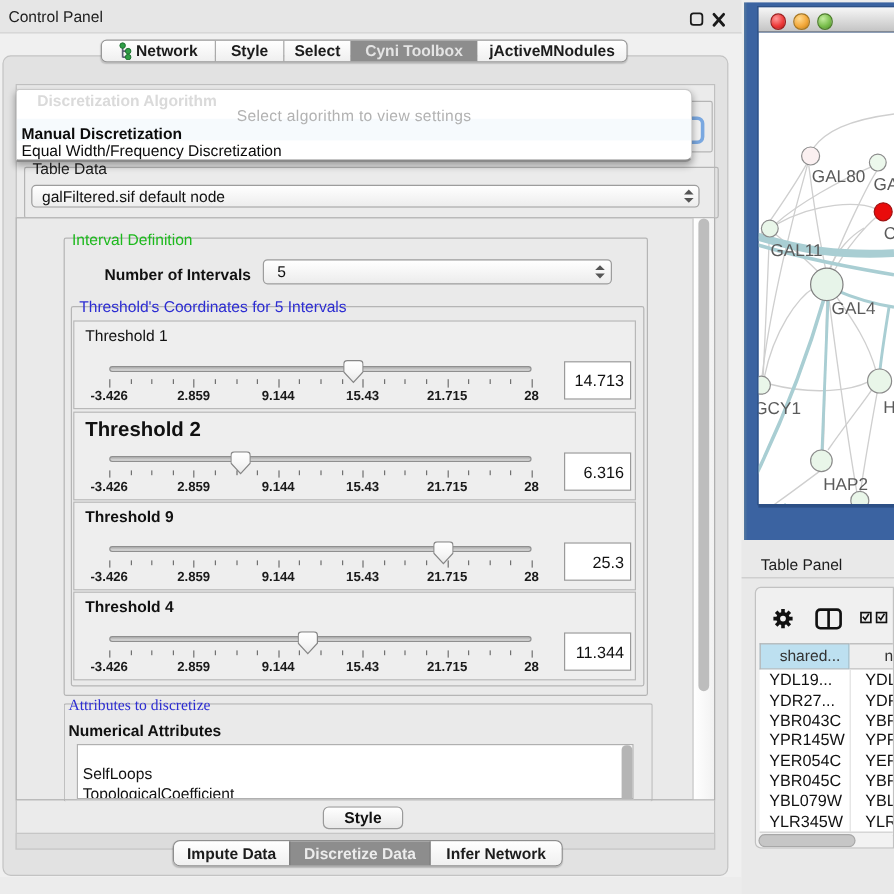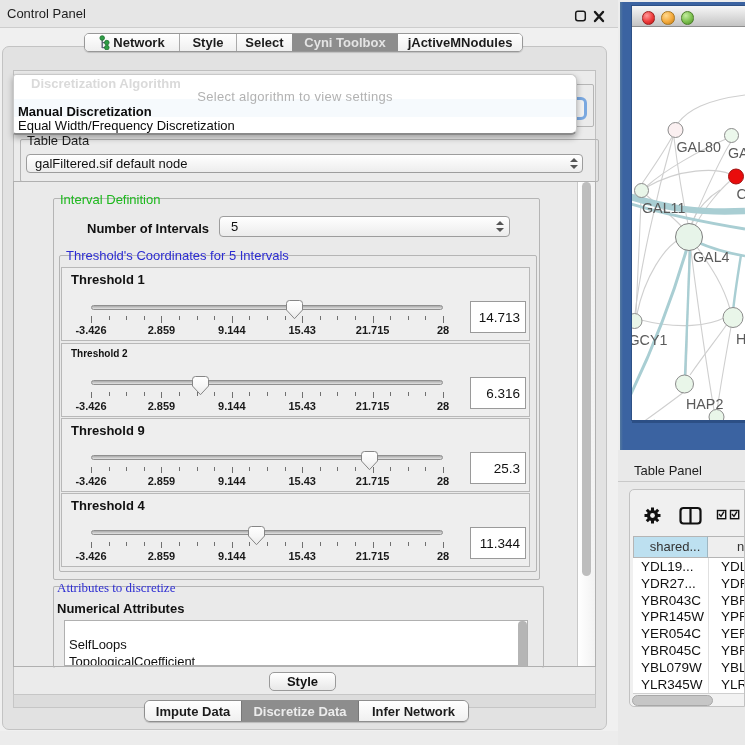--- a/index.html
+++ b/index.html
@@ -50,21 +50,21 @@
 
 <div class="abs" style="left:219px;top:216px;width:291px;height:21px;background:linear-gradient(#ffffff,#ececec);border:1px solid #9d9d9d;border-radius:4px;box-sizing:border-box;"></div>
 <div class="abs" style="left:231px;top:219px;font-size:13px;color:#111;">5</div>
 <div class="abs" style="left:496px;top:221px;width:0;height:0;border-left:4px solid transparent;border-right:4px solid transparent;border-bottom:4px solid #555;"></div>
 <div class="abs" style="left:496px;top:228px;width:0;height:0;border-left:4px solid transparent;border-right:4px solid transparent;border-top:4px solid #555;"></div>
 
 <div class="grpBox" style="left:59px;top:255px;width:476px;height:315px;"></div>
 <div class="grpTitle" style="left:64px;top:248px;color:#2d2dd2;">Threshold's Coordinates for 5 Intervals</div>
 
 <div class="abs" style="left:60.5px;top:267px;width:469px;height:74px;background:#eeeeee;border:1px solid #b8b8b8;box-sizing:border-box;"></div>
-<div class="abs" style="left:71px;top:272px;font-size:13px;font-weight:bold;color:#111;">Threshold 1</div>
+<div class="abs" style="left:71px;top:272px;font-size:13px;font-weight:normal;color:#111;">Threshold 1</div>
 <div class="abs" style="left:91.0px;top:304.5px;width:352.0px;height:5px;background:linear-gradient(#a9a9a9,#e3e3e3);border:1px solid #8f8f8f;border-radius:3px;box-sizing:border-box;"></div>
 <svg class="abs" style="left:285.7px;top:300px;" width="17" height="20" viewBox="0 0 17 20">
   <defs>
       <linearGradient id="thg267" x1="0" y1="0" x2="0" y2="1">
         <stop offset="0" stop-color="#ffffff"></stop>
         <stop offset="0.55" stop-color="#f6f6f6"></stop>
         <stop offset="1" stop-color="#e8e8e8"></stop>
       </linearGradient>
     </defs>
   <path d="M3.5,0.5 H13.5 Q16.5,0.5 16.5,3.5 V10 L8.5,18.7 L0.5,10 V3.5 Q0.5,0.5 3.5,0.5 Z" fill="url(#thg267)" stroke="#868686" stroke-width="1"></path>
@@ -93,21 +93,21 @@
 <div class="abs" style="left:91.0px;top:324px;transform:translateX(-50%);font-size:11px;font-weight:bold;color:#1a1a1a;">-3.426</div>
 <div class="abs" style="left:161.4px;top:324px;transform:translateX(-50%);font-size:11px;font-weight:bold;color:#1a1a1a;">2.859</div>
 <div class="abs" style="left:231.8px;top:324px;transform:translateX(-50%);font-size:11px;font-weight:bold;color:#1a1a1a;">9.144</div>
 <div class="abs" style="left:302.2px;top:324px;transform:translateX(-50%);font-size:11px;font-weight:bold;color:#1a1a1a;">15.43</div>
 <div class="abs" style="left:372.6px;top:324px;transform:translateX(-50%);font-size:11px;font-weight:bold;color:#1a1a1a;">21.715</div>
 <div class="abs" style="left:443.0px;top:324px;transform:translateX(-50%);font-size:11px;font-weight:bold;color:#1a1a1a;">28</div>
 <div class="abs" style="left:470px;top:301px;width:56px;height:32px;background:#ffffff;border:1px solid #9a9a9a;box-sizing:border-box;"></div>
 <div class="abs" style="left:470px;top:310px;width:50px;text-align:right;font-size:13.5px;color:#111;">14.713</div>
 
 <div class="abs" style="left:60.5px;top:342.5px;width:469px;height:74px;background:#eeeeee;border:1px solid #b8b8b8;box-sizing:border-box;"></div>
-<div class="abs" style="left:71px;top:347.5px;font-size:10px;font-weight:bold;color:#111;">Threshold 2</div>
+<div class="abs" style="left:71px;top:347.5px;font-size:17px;font-weight:bold;color:#111;">Threshold 2</div>
 <div class="abs" style="left:91.0px;top:380.0px;width:352.0px;height:5px;background:linear-gradient(#a9a9a9,#e3e3e3);border:1px solid #8f8f8f;border-radius:3px;box-sizing:border-box;"></div>
 <svg class="abs" style="left:191.6px;top:375.5px;" width="17" height="20" viewBox="0 0 17 20">
   <defs>
       <linearGradient id="thg342" x1="0" y1="0" x2="0" y2="1">
         <stop offset="0" stop-color="#ffffff"></stop>
         <stop offset="0.55" stop-color="#f6f6f6"></stop>
         <stop offset="1" stop-color="#e8e8e8"></stop>
       </linearGradient>
     </defs>
   <path d="M3.5,0.5 H13.5 Q16.5,0.5 16.5,3.5 V10 L8.5,18.7 L0.5,10 V3.5 Q0.5,0.5 3.5,0.5 Z" fill="url(#thg342)" stroke="#868686" stroke-width="1"></path>

